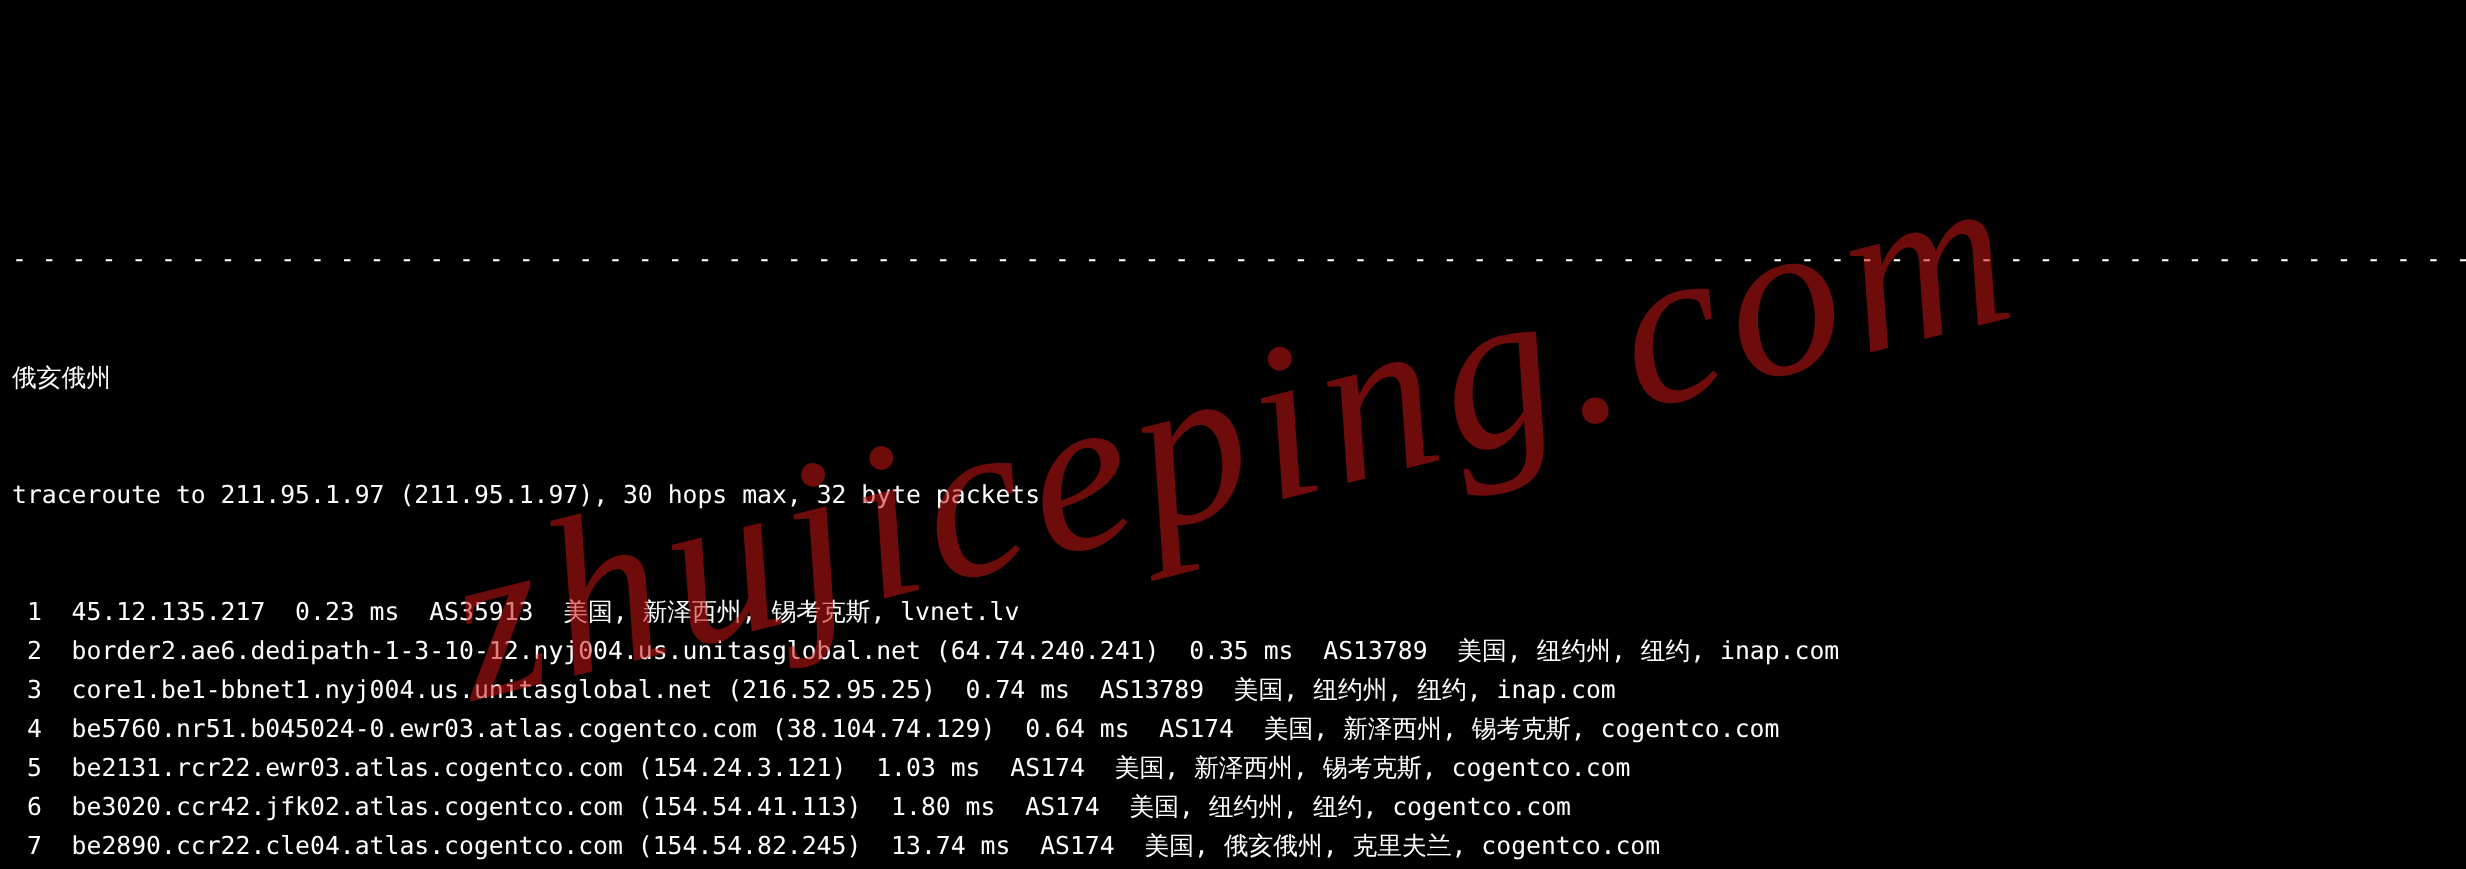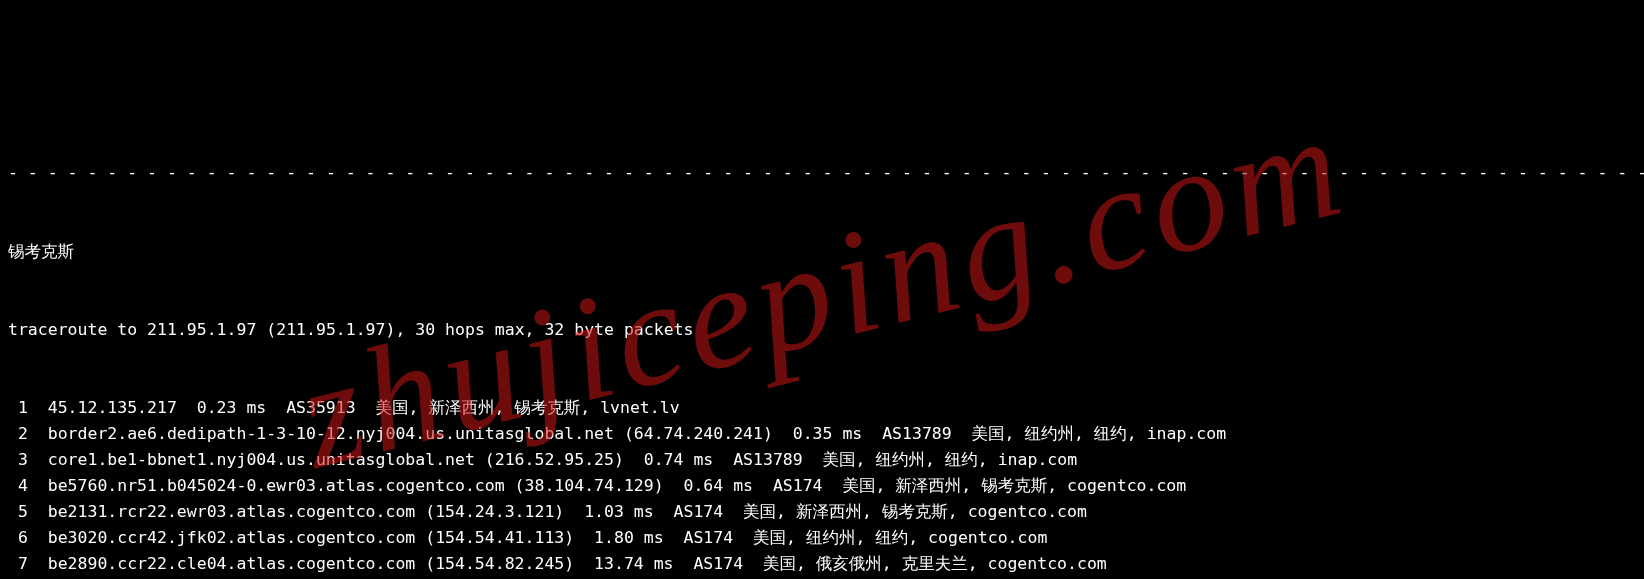--- a/index.html
+++ b/index.html
@@ -39,21 +39,21 @@
   }
   .content { position: relative; z-index: 1; }
 </style>
 </head>
 <body>
 
 
 
 <div class="content">
   <span class="line">- - - - - - - - - - - - - - - - - - - - - - - - - - - - - - - - - - - - - - - - - - - - - - - - - - - - - - - - - - - - - - - - - - - - - - - - - - - - - - - - - - - - - - - - -</span>
-  <span class="line">锡考克斯</span>
+  <span class="line">俄亥俄州</span>
   <span class="line">traceroute to 211.95.1.97 (211.95.1.97), 30 hops max, 32 byte packets</span>
   <div id="hops-container"><span class="line"><span class="cell w-hop">1</span><span>45.12.135.217  0.23 ms  AS35913  美国, 新泽西州, 锡考克斯, lvnet.lv</span></span><span class="line"><span class="cell w-hop">2</span><span>border2.ae6.dedipath-1-3-10-12.nyj004.us.unitasglobal.net (64.74.240.241)  0.35 ms  AS13789  美国, 纽约州, 纽约, inap.com</span></span><span class="line"><span class="cell w-hop">3</span><span>core1.be1-bbnet1.nyj004.us.unitasglobal.net (216.52.95.25)  0.74 ms  AS13789  美国, 纽约州, 纽约, inap.com</span></span><span class="line"><span class="cell w-hop">4</span><span>be5760.nr51.b045024-0.ewr03.atlas.cogentco.com (38.104.74.129)  0.64 ms  AS174  美国, 新泽西州, 锡考克斯, cogentco.com</span></span><span class="line"><span class="cell w-hop">5</span><span>be2131.rcr22.ewr03.atlas.cogentco.com (154.24.3.121)  1.03 ms  AS174  美国, 新泽西州, 锡考克斯, cogentco.com</span></span><span class="line"><span class="cell w-hop">6</span><span>be3020.ccr42.jfk02.atlas.cogentco.com (154.54.41.113)  1.80 ms  AS174  美国, 纽约州, 纽约, cogentco.com</span></span><span class="line"><span class="cell w-hop">7</span><span>be2890.ccr22.cle04.atlas.cogentco.com (154.54.82.245)  13.74 ms  AS174  美国, 俄亥俄州, 克里夫兰, cogentco.com</span></span><span class="line"><span class="cell w-hop">8</span></span></div>
 </div>
 
 <div class="watermark">
   <div class="wm-text">zhujiceping.com</div>
 </div>
 
 
 

